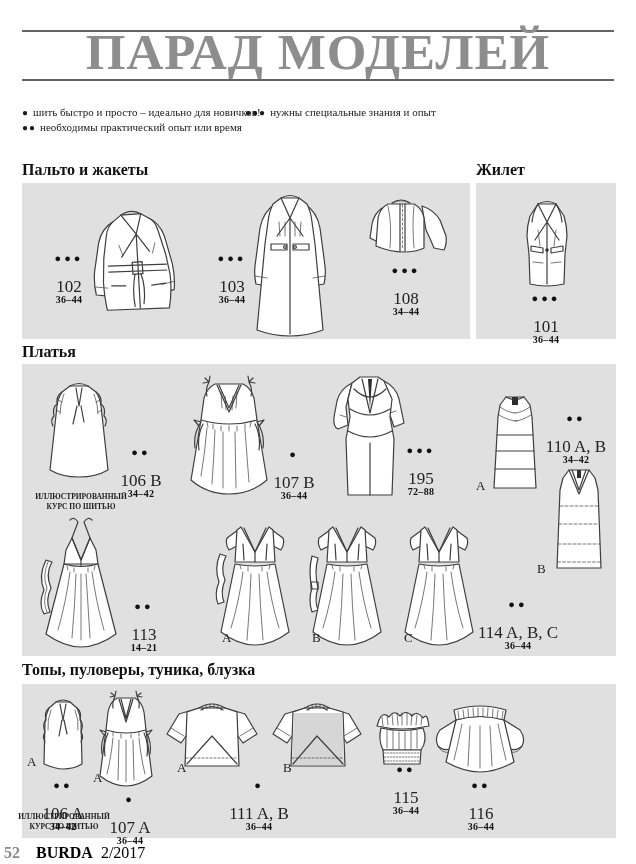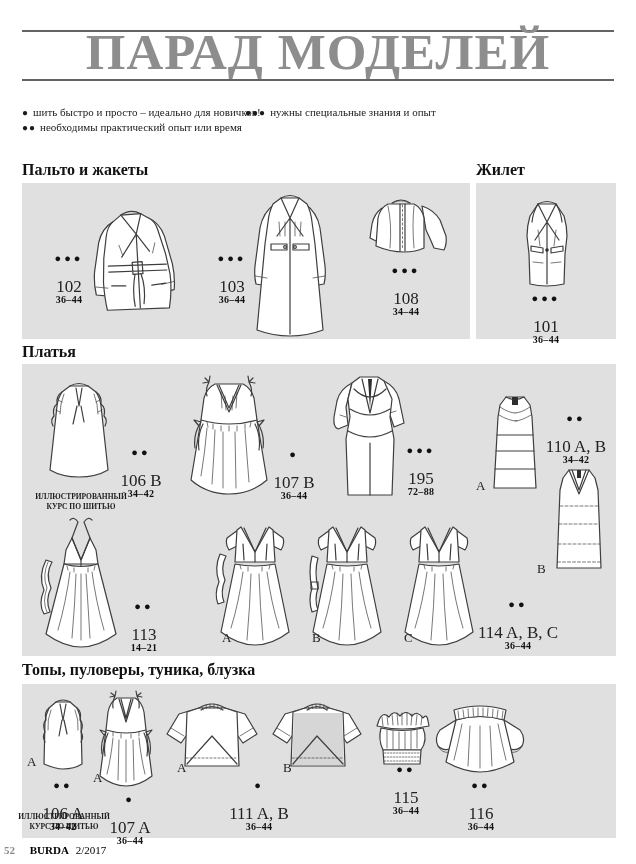--- a/index.html
+++ b/index.html
@@ -20,21 +20,21 @@
   .label .sizes{font-size:10px;font-weight:bold;line-height:14px;letter-spacing:0.3px;color:#111;}
   .caption{position:absolute;transform:translateX(-50%);text-align:center;font-size:7.5px;
         font-weight:bold;line-height:9.5px;white-space:nowrap;color:#1c1c1c;}
   .view-letter{position:absolute;font-size:13px;color:#222;}
   .garment{position:absolute;}
   .garment .ln{stroke:#3e3e3e;stroke-width:1.2;fill:none;stroke-linecap:round;stroke-linejoin:round;}
   .garment .wh{stroke:#3e3e3e;stroke-width:1.2;fill:#ffffff;stroke-linejoin:round;}
   .garment .dk{fill:#2e2e2e;stroke:none;}
   .garment .gy{fill:#d6d6d6;stroke:none;}
   .garment .th{stroke:#3e3e3e;stroke-width:0.7;fill:none;stroke-linecap:round;}
-  .footer{position:absolute;left:4px;top:844px;font-size:11px;white-space:nowrap;}
+  .footer{position:absolute;left:4px;top:844px;font-size:16px;white-space:nowrap;}
   .footer .pn{font-weight:bold;color:#8a8a8a;}
   .footer .mag{font-weight:bold;color:#000;margin-left:12px;}
   .footer .iss{color:#000;margin-left:4px;}
 </style>
 </head>
 <body>
 
 <div class="page">
 
   <div class="rule" style="top:30px"></div>

